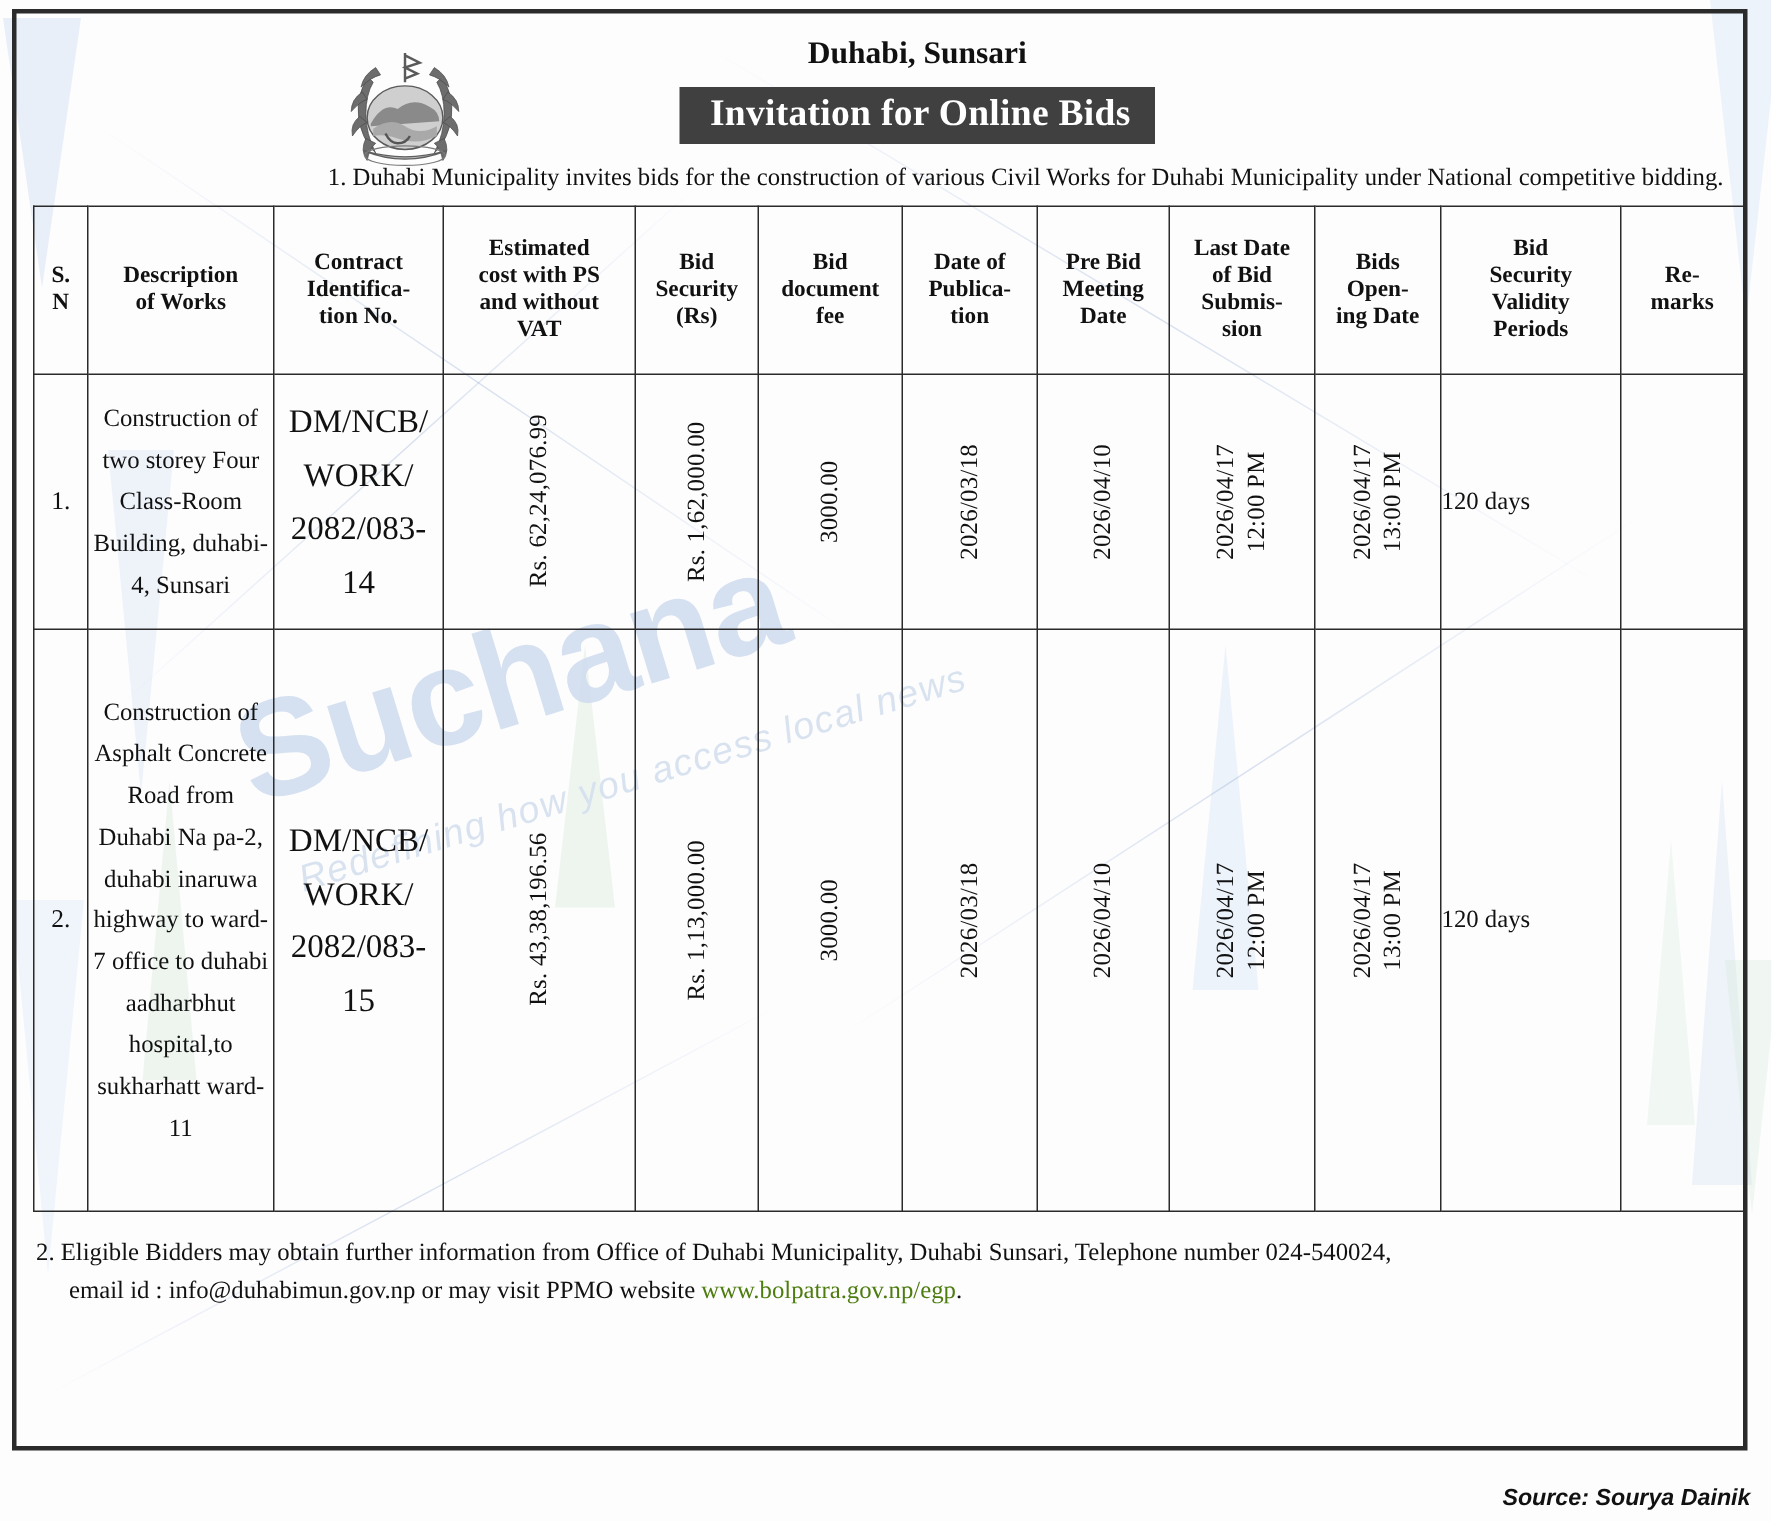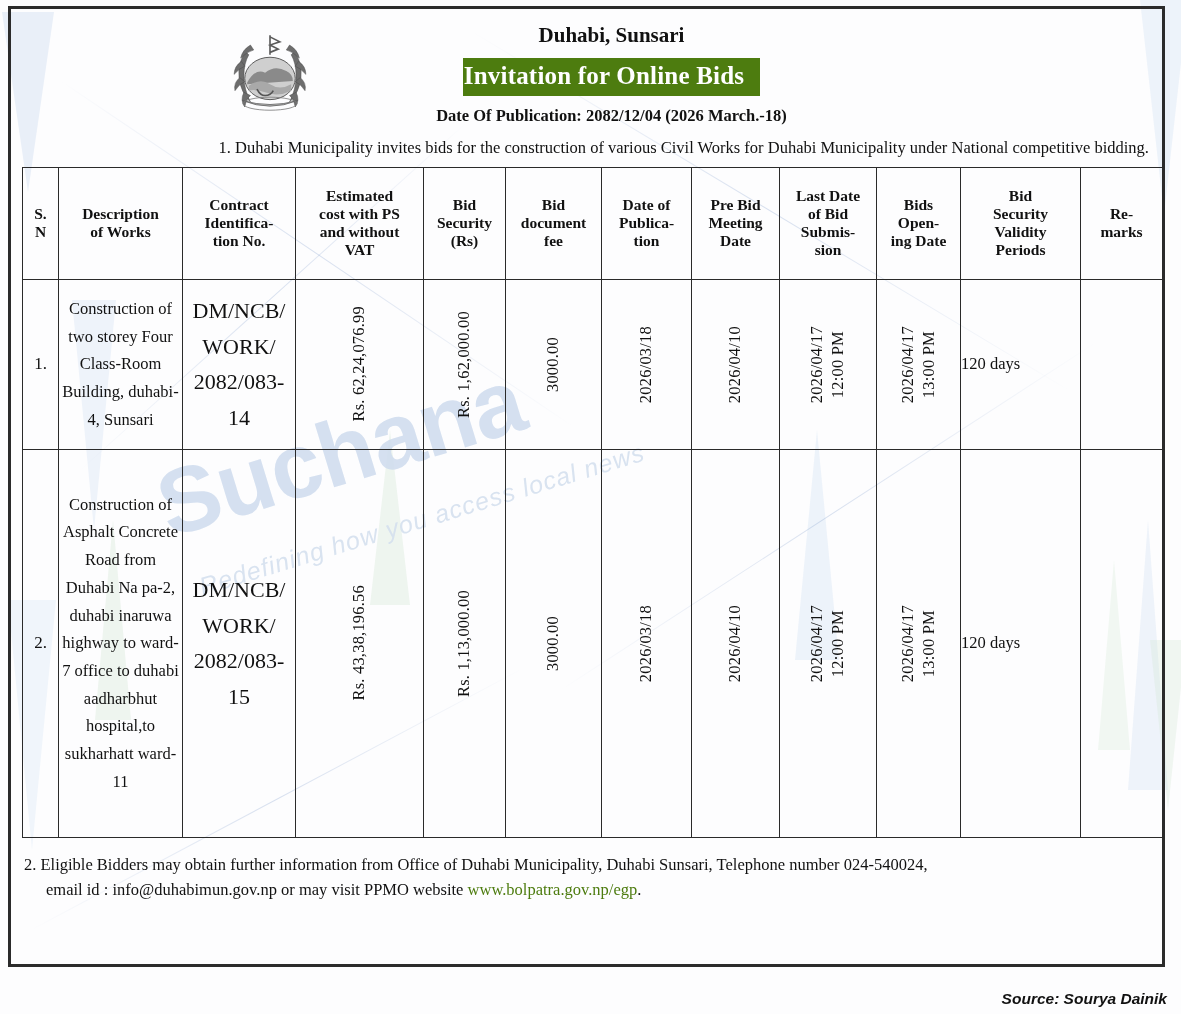--- a/index.html
+++ b/index.html
@@ -87,25 +87,25 @@
   }
   .org-place {
     font-size: 21px;
     font-weight: bold;
     margin: 9px 0 0 0;
     padding-left: 50px;
   }
   .banner-wrap { margin-top: 10px; padding-left: 50px; }
   .banner {
     display: inline-block;
-    background: #4d7c0f;
+    background: #404040;
     color: #fff;
     font-size: 25px;
     font-weight: bold;
-    padding: 4px 16px 6px 1px;
+    padding: 4px 16px 6px 20px;
     letter-spacing: .2px;
   }
   .pubdate {
     font-size: 16.5px;
     font-weight: bold;
     margin-top: 10px;
     padding-left: 50px;
   }
   .intro {
     font-size: 16.5px;
@@ -262,21 +262,20 @@
         <path d="M16 84 Q50 98 84 84 Q50 94 16 84 Z" fill="#b9b9b9" stroke="#5f5f5f" stroke-width="1"></path>
         <ellipse cx="50" cy="88" rx="33" ry="8" fill="none" stroke="#7a7a7a" stroke-width="1"></ellipse>
       </svg>
 
       <div class="org-place">Duhabi, Sunsari</div>
 
       <div class="banner-wrap">
         <span class="banner">Invitation for Online Bids</span>
       </div>
 
-      <div class="pubdate">Date Of Publication: 2082/12/04 (2026 March.-18)</div>
     </div>
 
     <div class="intro">1. Duhabi Municipality invites bids for the construction of various Civil Works for Duhabi Municipality under National competitive bidding.</div>
 
     <table class="bids">
       <colgroup>
         <col style="width:36px">
         <col style="width:124px">
         <col style="width:113px">
         <col style="width:128px">

